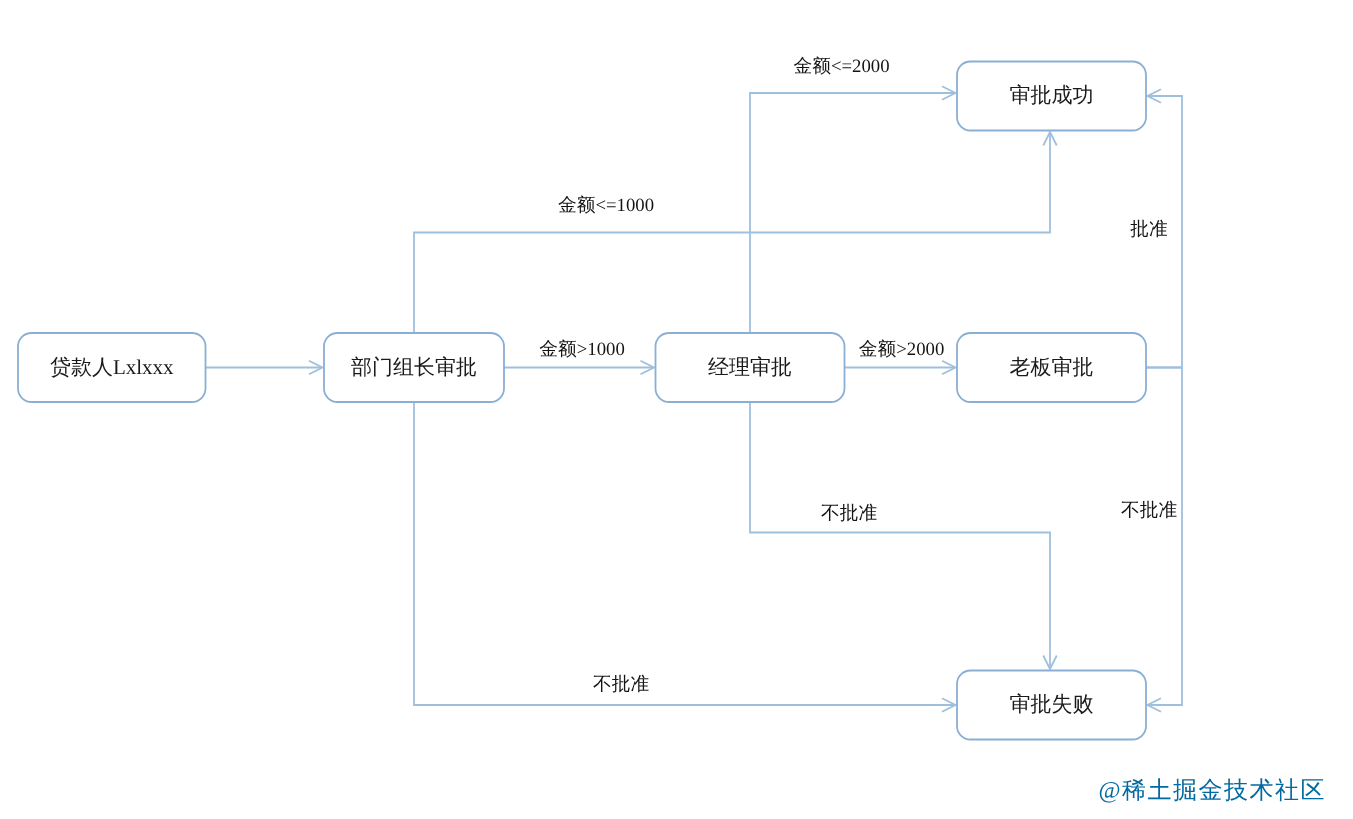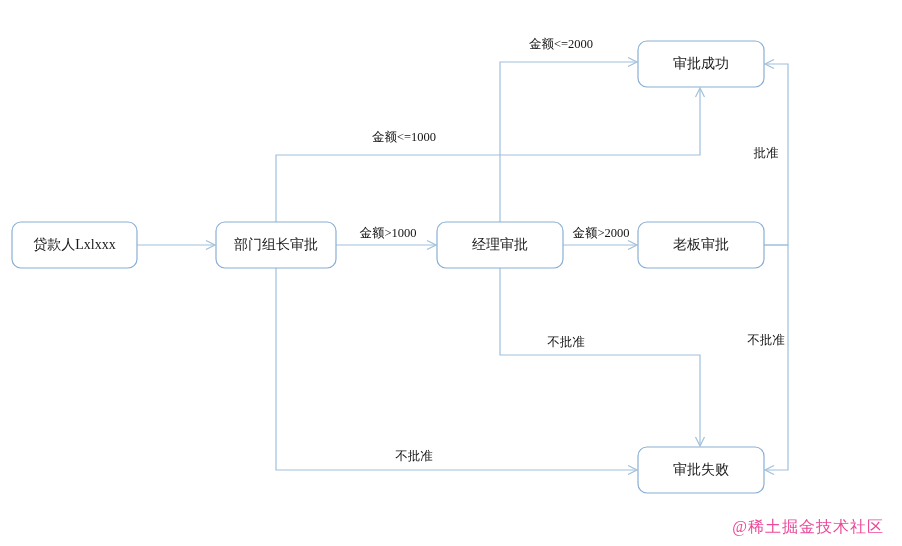--- a/index.html
+++ b/index.html
@@ -54,21 +54,21 @@
     fill: #141414;
     text-anchor: middle;
     dominant-baseline: middle;
   }
   .watermark {
     position: absolute;
     right: 18px;
     bottom: 8px;
     font-family: "Liberation Serif", "DejaVu Serif", serif;
     font-size: 16px;
-    color: #ec4899;
+    color: #0369a1;
     letter-spacing: 1px;
     user-select: none;
     white-space: nowrap;
   }
 </style>
 </head>
 <body>
 
 <div id="canvas">
 

